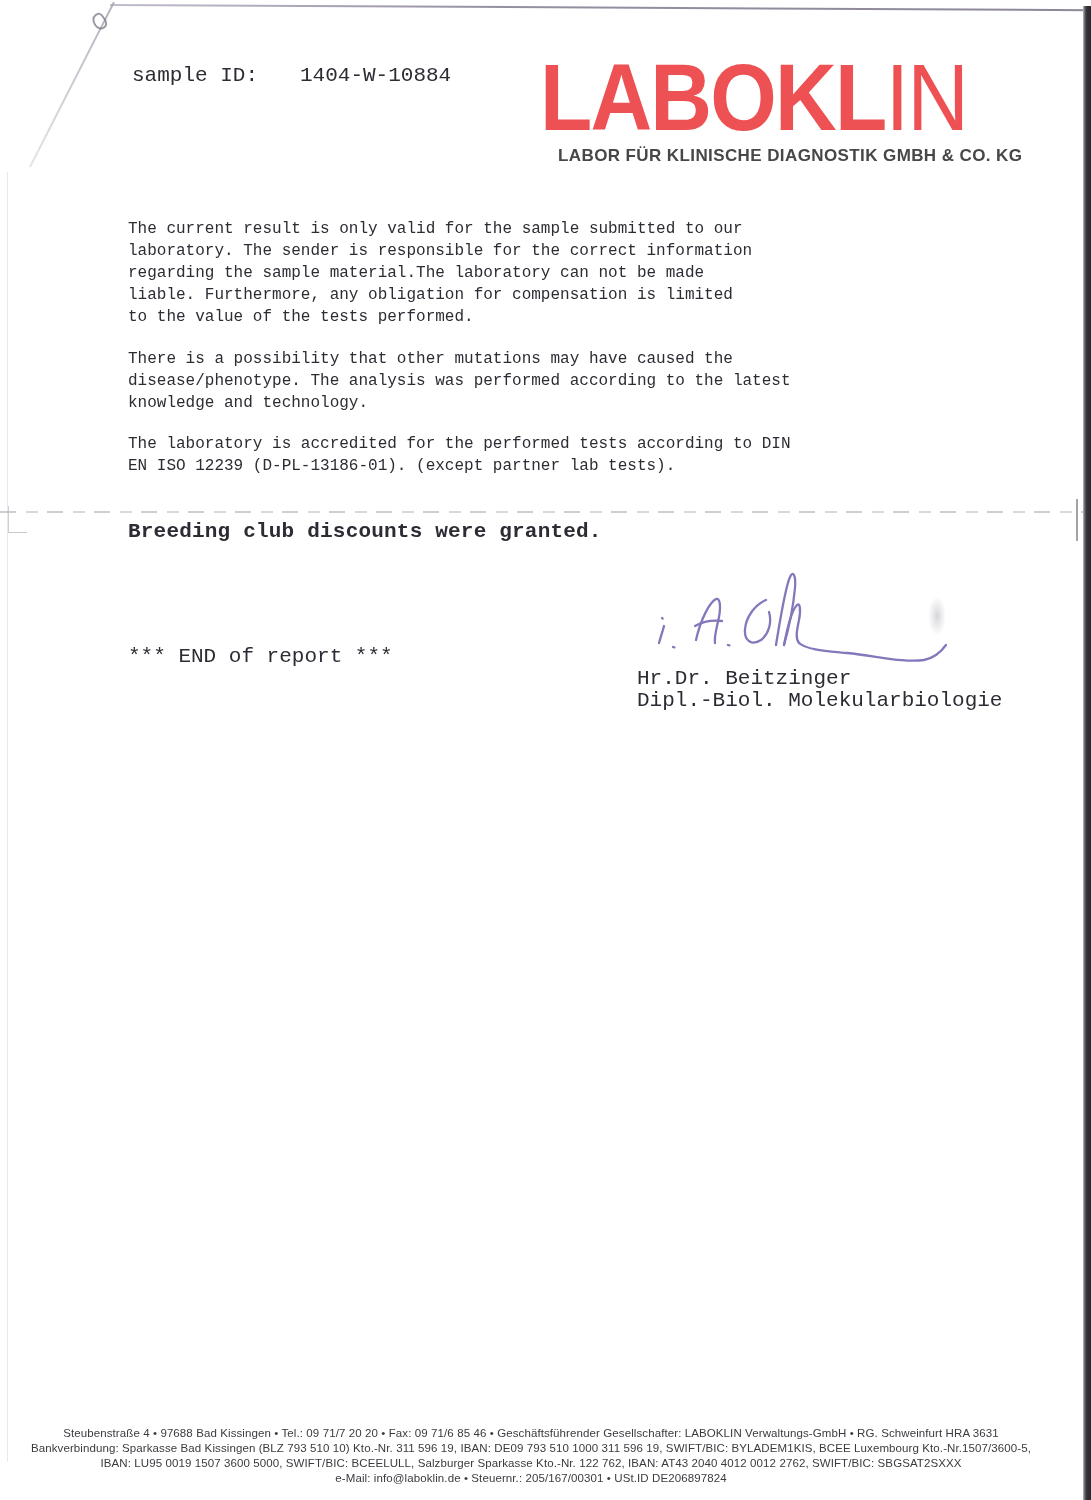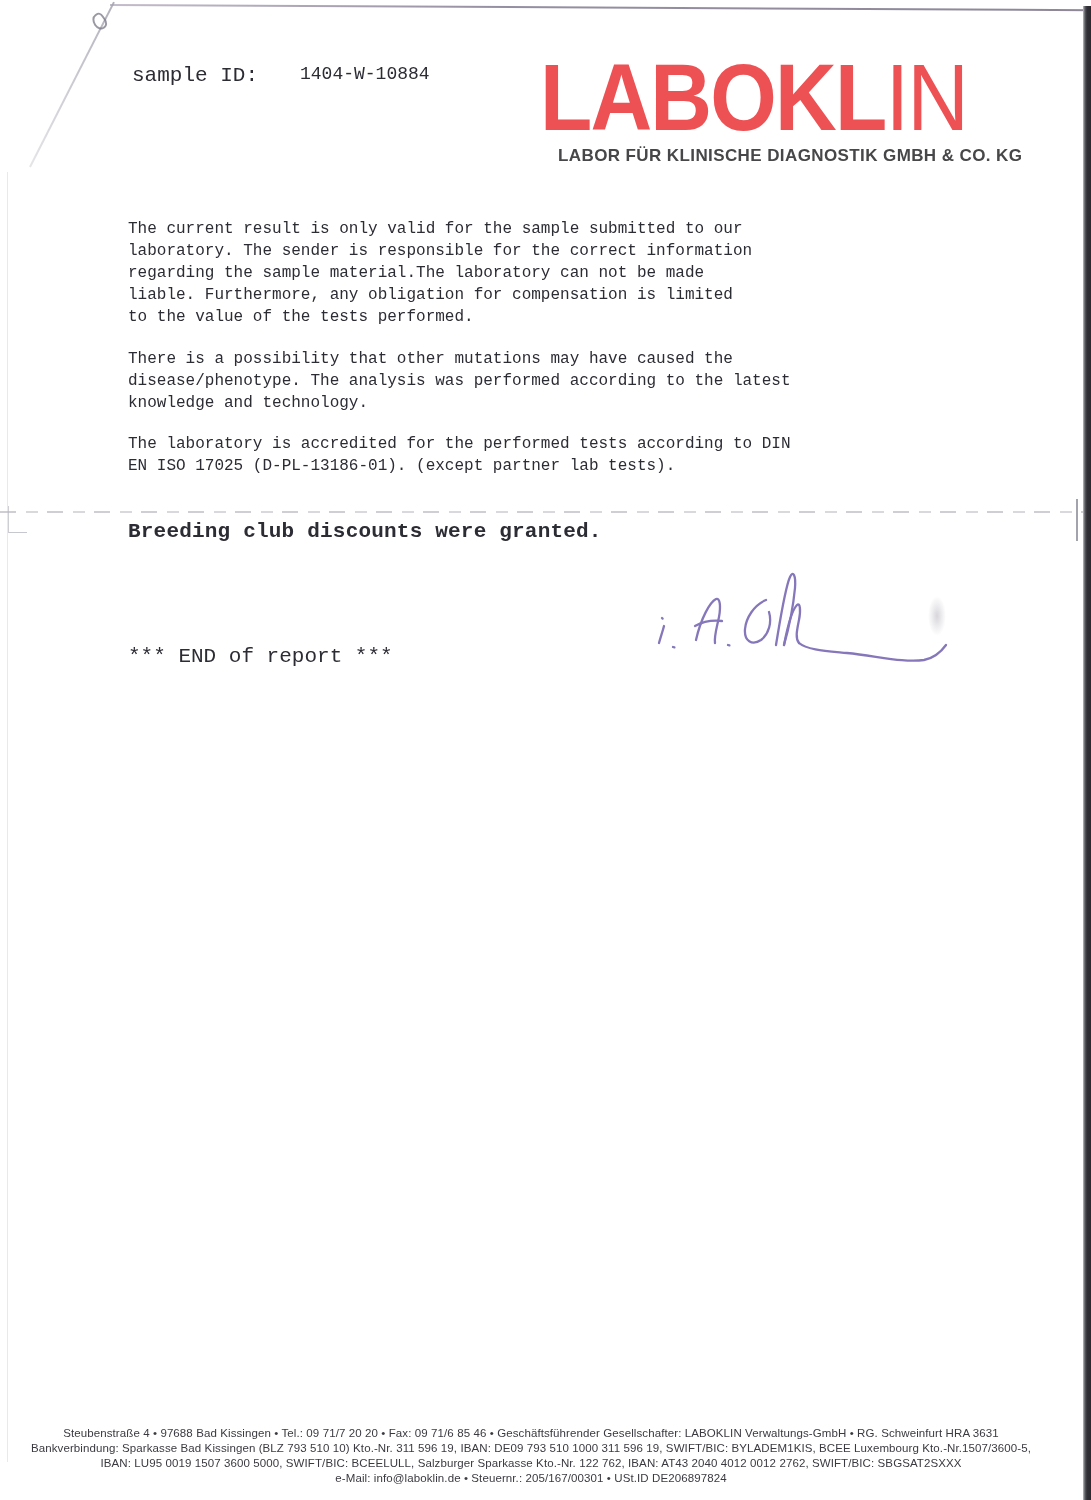--- a/index.html
+++ b/index.html
@@ -48,21 +48,21 @@
   }
   .scan-right-tick{
     position:absolute;left:1076px;top:499px;width:1.5px;height:42px;
     background:rgba(132,132,146,.75);
   }
   .scan-smudge{
     position:absolute;left:928px;top:596px;width:18px;height:40px;
     background:radial-gradient(ellipse at center,rgba(142,136,152,.35),rgba(142,136,152,0) 70%);
   }
   .sample-label{position:absolute;left:132px;top:64px;font-size:21px;}
-  .sample-value{position:absolute;left:300px;top:64px;font-size:18px;}
+  .sample-value{position:absolute;left:300px;top:64px;font-size:21px;}
   .logo{position:absolute;left:540px;top:50px;width:480px;}
   .logo-word{
     font-family:"Liberation Sans", sans-serif;
     font-size:95px;line-height:1;white-space:nowrap;
     color:#ee5154;
     transform:scaleX(.90);transform-origin:left top;
     letter-spacing:-2px;
   }
   .logo-bold{font-weight:bold;}
   .logo-light{font-weight:normal;}
@@ -115,21 +115,21 @@
 
   <div class="para p1">The current result is only valid for the sample submitted to our
 laboratory. The sender is responsible for the correct information
 regarding the sample material.The laboratory can not be made
 liable. Furthermore, any obligation for compensation is limited
 to the value of the tests performed.</div>
   <div class="para p2">There is a possibility that other mutations may have caused the
 disease/phenotype. The analysis was performed according to the latest
 knowledge and technology.</div>
   <div class="para p3">The laboratory is accredited for the performed tests according to DIN
-EN ISO 17025 (D-PL-13186-01). (except partner lab tests).</div>
+EN ISO 12239 (D-PL-13186-01). (except partner lab tests).</div>
 
   <div class="discount">Breeding club discounts were granted.</div>
 
   <div class="end-report">*** END of report ***</div>
 
   <div class="signature-wrap">
     <svg width="310" height="104" viewBox="0 0 310 104" fill="none" xmlns="http://www.w3.org/2000/svg">
       <g stroke="#7b6cb5" stroke-width="2.3" stroke-linecap="round" fill="none" opacity="0.92">
         <path d="M 17 77 C 19 70 21 64 22 60"></path>
         <path d="M 20 52 L 20.6 52.6"></path>
@@ -138,20 +138,22 @@
         <path d="M 53 60 C 62 55 71 54 80 55"></path>
         <path d="M 86 79 L 87.4 79.4"></path>
         <path d="M 124 34 C 112 39 104 52 103 63 C 102 75 110 80 119 74 C 127 68 130 56 127 46"></path>
         <path d="M 134 79 C 138 55 143 22 148 11 C 151 4 154 9 153 22 C 151 43 146 65 142 79"></path>
         <path d="M 142 79 C 146 58 151 43 155 39 C 158 36 159 44 157 54 C 155 64 153 72 157 77"></path>
         <path d="M 157 77 C 165 84 185 85 205 87 C 235 90 262 97 282 94 C 292 92 299 86 304 79"></path>
       </g>
     </svg>
   </div>
 
+  <div class="signatory">Hr.Dr. Beitzinger
+Dipl.-Biol. Molekularbiologie</div>
 
   <div class="footer">
     <div>Steubenstraße 4 • 97688 Bad Kissingen • Tel.: 09 71/7 20 20 • Fax: 09 71/6 85 46 • Geschäftsführender Gesellschafter: LABOKLIN Verwaltungs-GmbH • RG. Schweinfurt HRA 3631</div>
     <div>Bankverbindung: Sparkasse Bad Kissingen (BLZ 793 510 10) Kto.-Nr. 311 596 19, IBAN: DE09 793 510 1000 311 596 19, SWIFT/BIC: BYLADEM1KIS, BCEE Luxembourg Kto.-Nr.1507/3600-5,</div>
     <div>IBAN: LU95 0019 1507 3600 5000, SWIFT/BIC: BCEELULL, Salzburger Sparkasse Kto.-Nr. 122 762, IBAN: AT43 2040 4012 0012 2762, SWIFT/BIC: SBGSAT2SXXX</div>
     <div>e-Mail: info@laboklin.de • Steuernr.: 205/167/00301 • USt.ID DE206897824</div>
   </div>
 
 </div>
 

